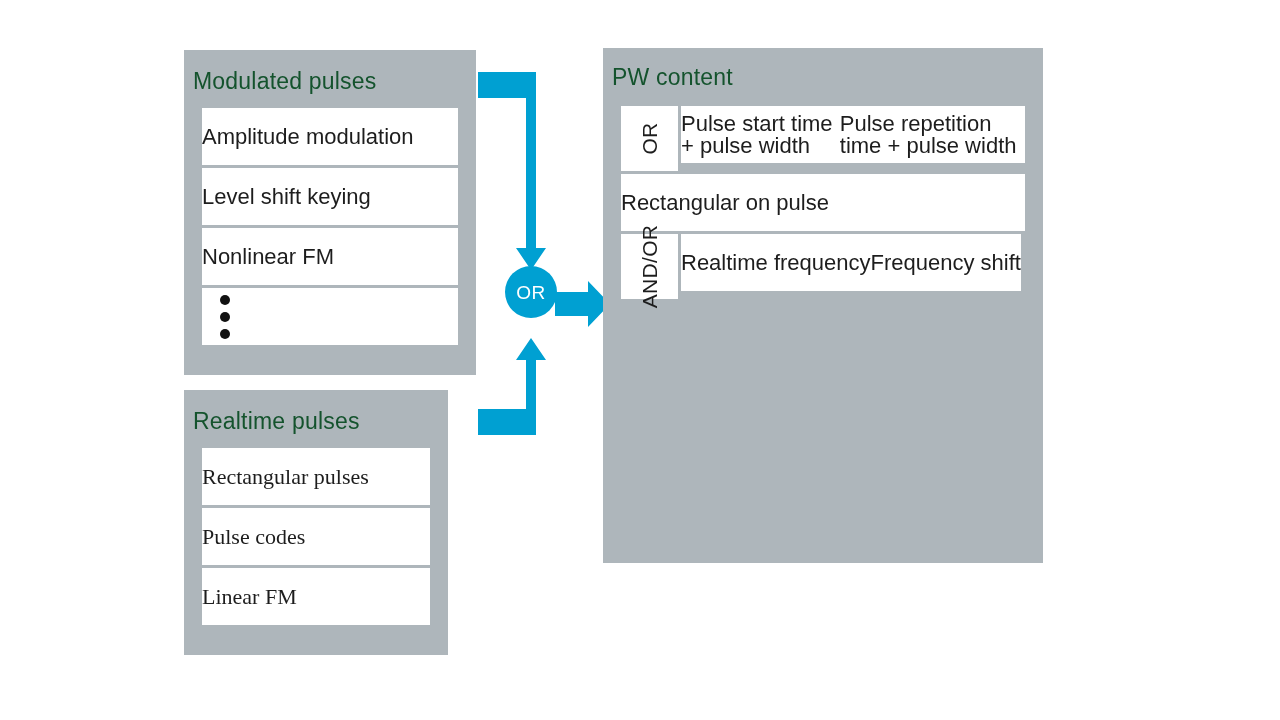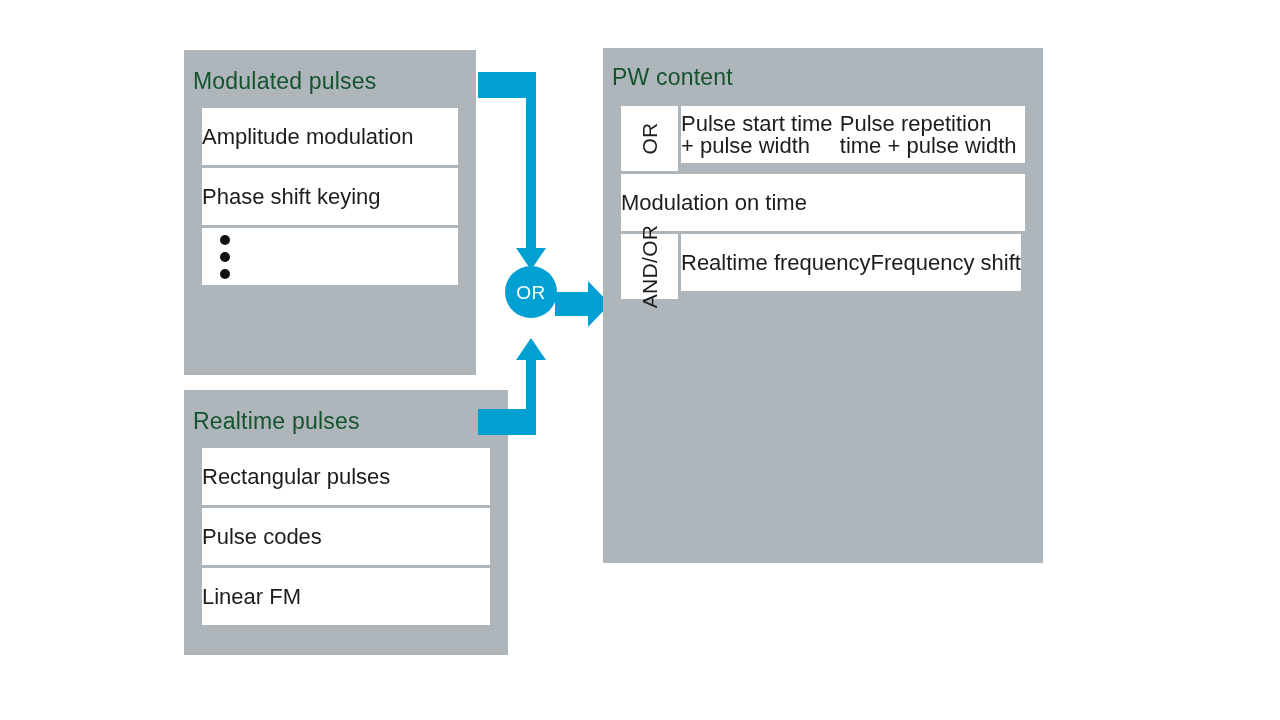--- a/index.html
+++ b/index.html
@@ -63,25 +63,25 @@
     top: 50px;
     width: 292px;
     height: 325px;
   }
   #panel-modulated .panel-title { top: 20px; }
   #panel-modulated .cells { top: 58px; }
 
   #panel-realtime {
     left: 184px;
     top: 390px;
-    width: 324px;
+    width: 264px;
     height: 265px;
   }
   #panel-realtime .panel-title { top: 20px; }
-  #panel-realtime .cells { top: 58px; }
+  #panel-realtime .cells { top: 58px; font-family: Liberation Serif, serif; }
 
   .dots-cell {
     flex-direction: column;
     align-items: flex-start;
     justify-content: center;
     padding-left: 18px;
     gap: 7px;
   }
   .dot {
     width: 10px;
@@ -156,21 +156,22 @@
 </style>
 </head>
 <body>
 
 <div id="diagram">
 
   <div class="panel" id="panel-modulated">
     <div class="panel-title">Modulated pulses</div>
     <div class="cells">
       <div class="cell">Amplitude modulation</div>
-      <div class="cell">Phase shift keying</div>
+      <div class="cell">Level shift keying</div>
+      <div class="cell">Nonlinear FM</div>
       <div class="cell dots-cell">
         <span class="dot"></span>
         <span class="dot"></span>
         <span class="dot"></span>
       </div>
     </div>
   </div>
 
   <div class="panel" id="panel-realtime">
     <div class="panel-title">Realtime pulses</div>
@@ -202,21 +203,21 @@
       <div class="group">
         <div class="group-label">
           <span>OR</span>
         </div>
         <div class="group-rows">
           <div class="cell">Pulse start time + pulse width</div>
           <div class="cell">Pulse repetition time + pulse width</div>
         </div>
       </div>
 
-      <div class="cell">Modulation on time</div>
+      <div class="cell">Rectangular on pulse</div>
 
       <div class="group">
         <div class="group-label">
           <span>AND/OR</span>
         </div>
         <div class="group-rows">
           <div class="cell">Realtime frequency</div>
           <div class="cell">Frequency shift</div>
         </div>
       </div>

